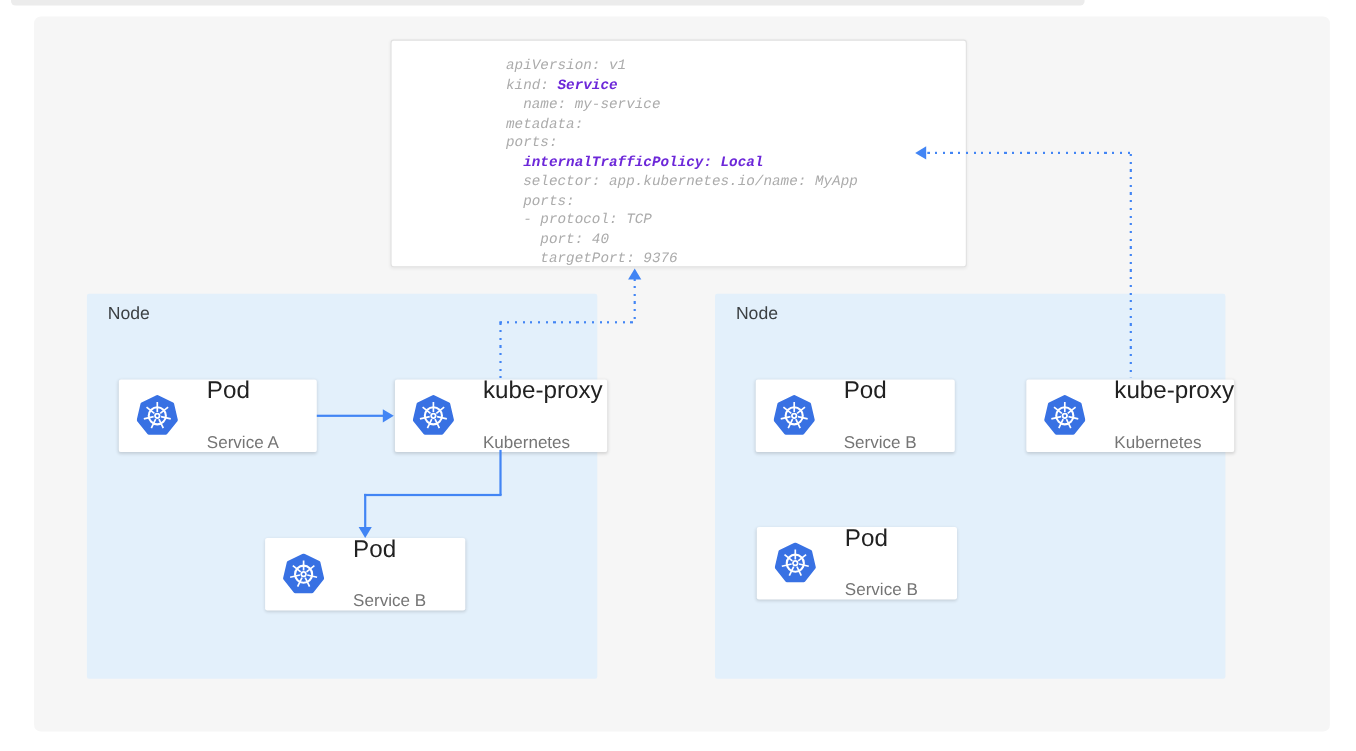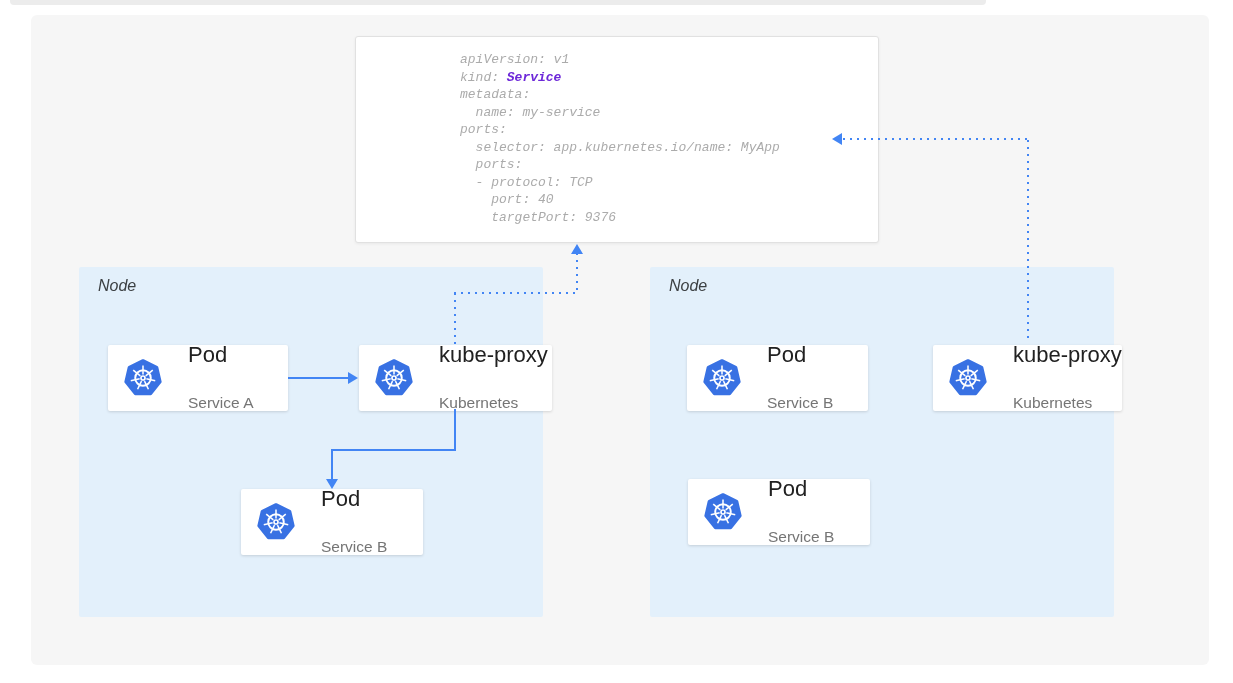--- a/index.html
+++ b/index.html
@@ -15,21 +15,21 @@
   
   .yaml-panel{position:absolute;left:323px;top:36px;width:524px;height:207px;
     background:#ffffff;border:1px solid #e1e1e1;border-radius:3px;
     box-shadow:0 1px 3px rgba(0,0,0,0.06);box-sizing:border-box;
     padding:14px 0 0 104px;margin-left:32px;}
   .yaml-line{font-family:"Liberation Mono", monospace;font-style:italic;
     font-size:13px;line-height:17.5px;color:#ababab;white-space:pre;}
   .yaml-line .yb{font-weight:bold;color:#6d28d9;}
 
   
-  .node{position:absolute;width:464px;height:350px;background:#e3f0fb;border-radius:2px;font-style:italic;}
+  .node{position:absolute;width:464px;height:350px;background:#e3f0fb;border-radius:2px;}
   #node-left{left:79px;top:267px;}
   #node-right{left:650px;top:267px;}
   .node-label{position:absolute;left:19px;top:10px;font-size:16px;color:#3c4043;}
 
   
   .card{position:absolute;height:66px;background:#ffffff;border-radius:2px;
     box-shadow:0 1px 3px rgba(0,0,0,0.14);display:flex;align-items:center;
     padding-left:16px;box-sizing:border-box;}
   .card .k8s-icon{width:38px;height:38px;flex:0 0 38px;margin-right:26px;}
   .card-text{display:flex;flex-direction:column;justify-content:center;}
@@ -85,23 +85,24 @@
   <div class="node" id="node-left">
     <div class="node-label">Node</div>
   </div>
   <div class="node" id="node-right">
     <div class="node-label">Node</div>
   </div>
 
   <div class="yaml-panel">
     <div class="yaml-line"><span class="yp">apiVersion: v1</span><span class="yb"></span></div>
     <div class="yaml-line"><span class="yp">kind: </span><span class="yb">Service</span></div>
+    <div class="yaml-line"><span class="yp">  name: my-service</span><span class="yb"></span></div>
     <div class="yaml-line"><span class="yp">metadata:</span><span class="yb"></span></div>
-    <div class="yaml-line"><span class="yp">  name: my-service</span><span class="yb"></span></div>
     <div class="yaml-line"><span class="yp">ports:</span><span class="yb"></span></div>
+    <div class="yaml-line"><span class="yp">  </span><span class="yb">internalTrafficPolicy: Local</span></div>
     <div class="yaml-line"><span class="yp">  selector: app.kubernetes.io/name: MyApp</span><span class="yb"></span></div>
     <div class="yaml-line"><span class="yp">  ports:</span><span class="yb"></span></div>
     <div class="yaml-line"><span class="yp">  - protocol: TCP</span><span class="yb"></span></div>
     <div class="yaml-line"><span class="yp">    port: 40</span><span class="yb"></span></div>
     <div class="yaml-line"><span class="yp">    targetPort: 9376</span><span class="yb"></span></div>
   </div>
 
   <div class="card" id="card-pod-a">
     <svg class="k8s-icon">
         <use href="#k8s"></use>

